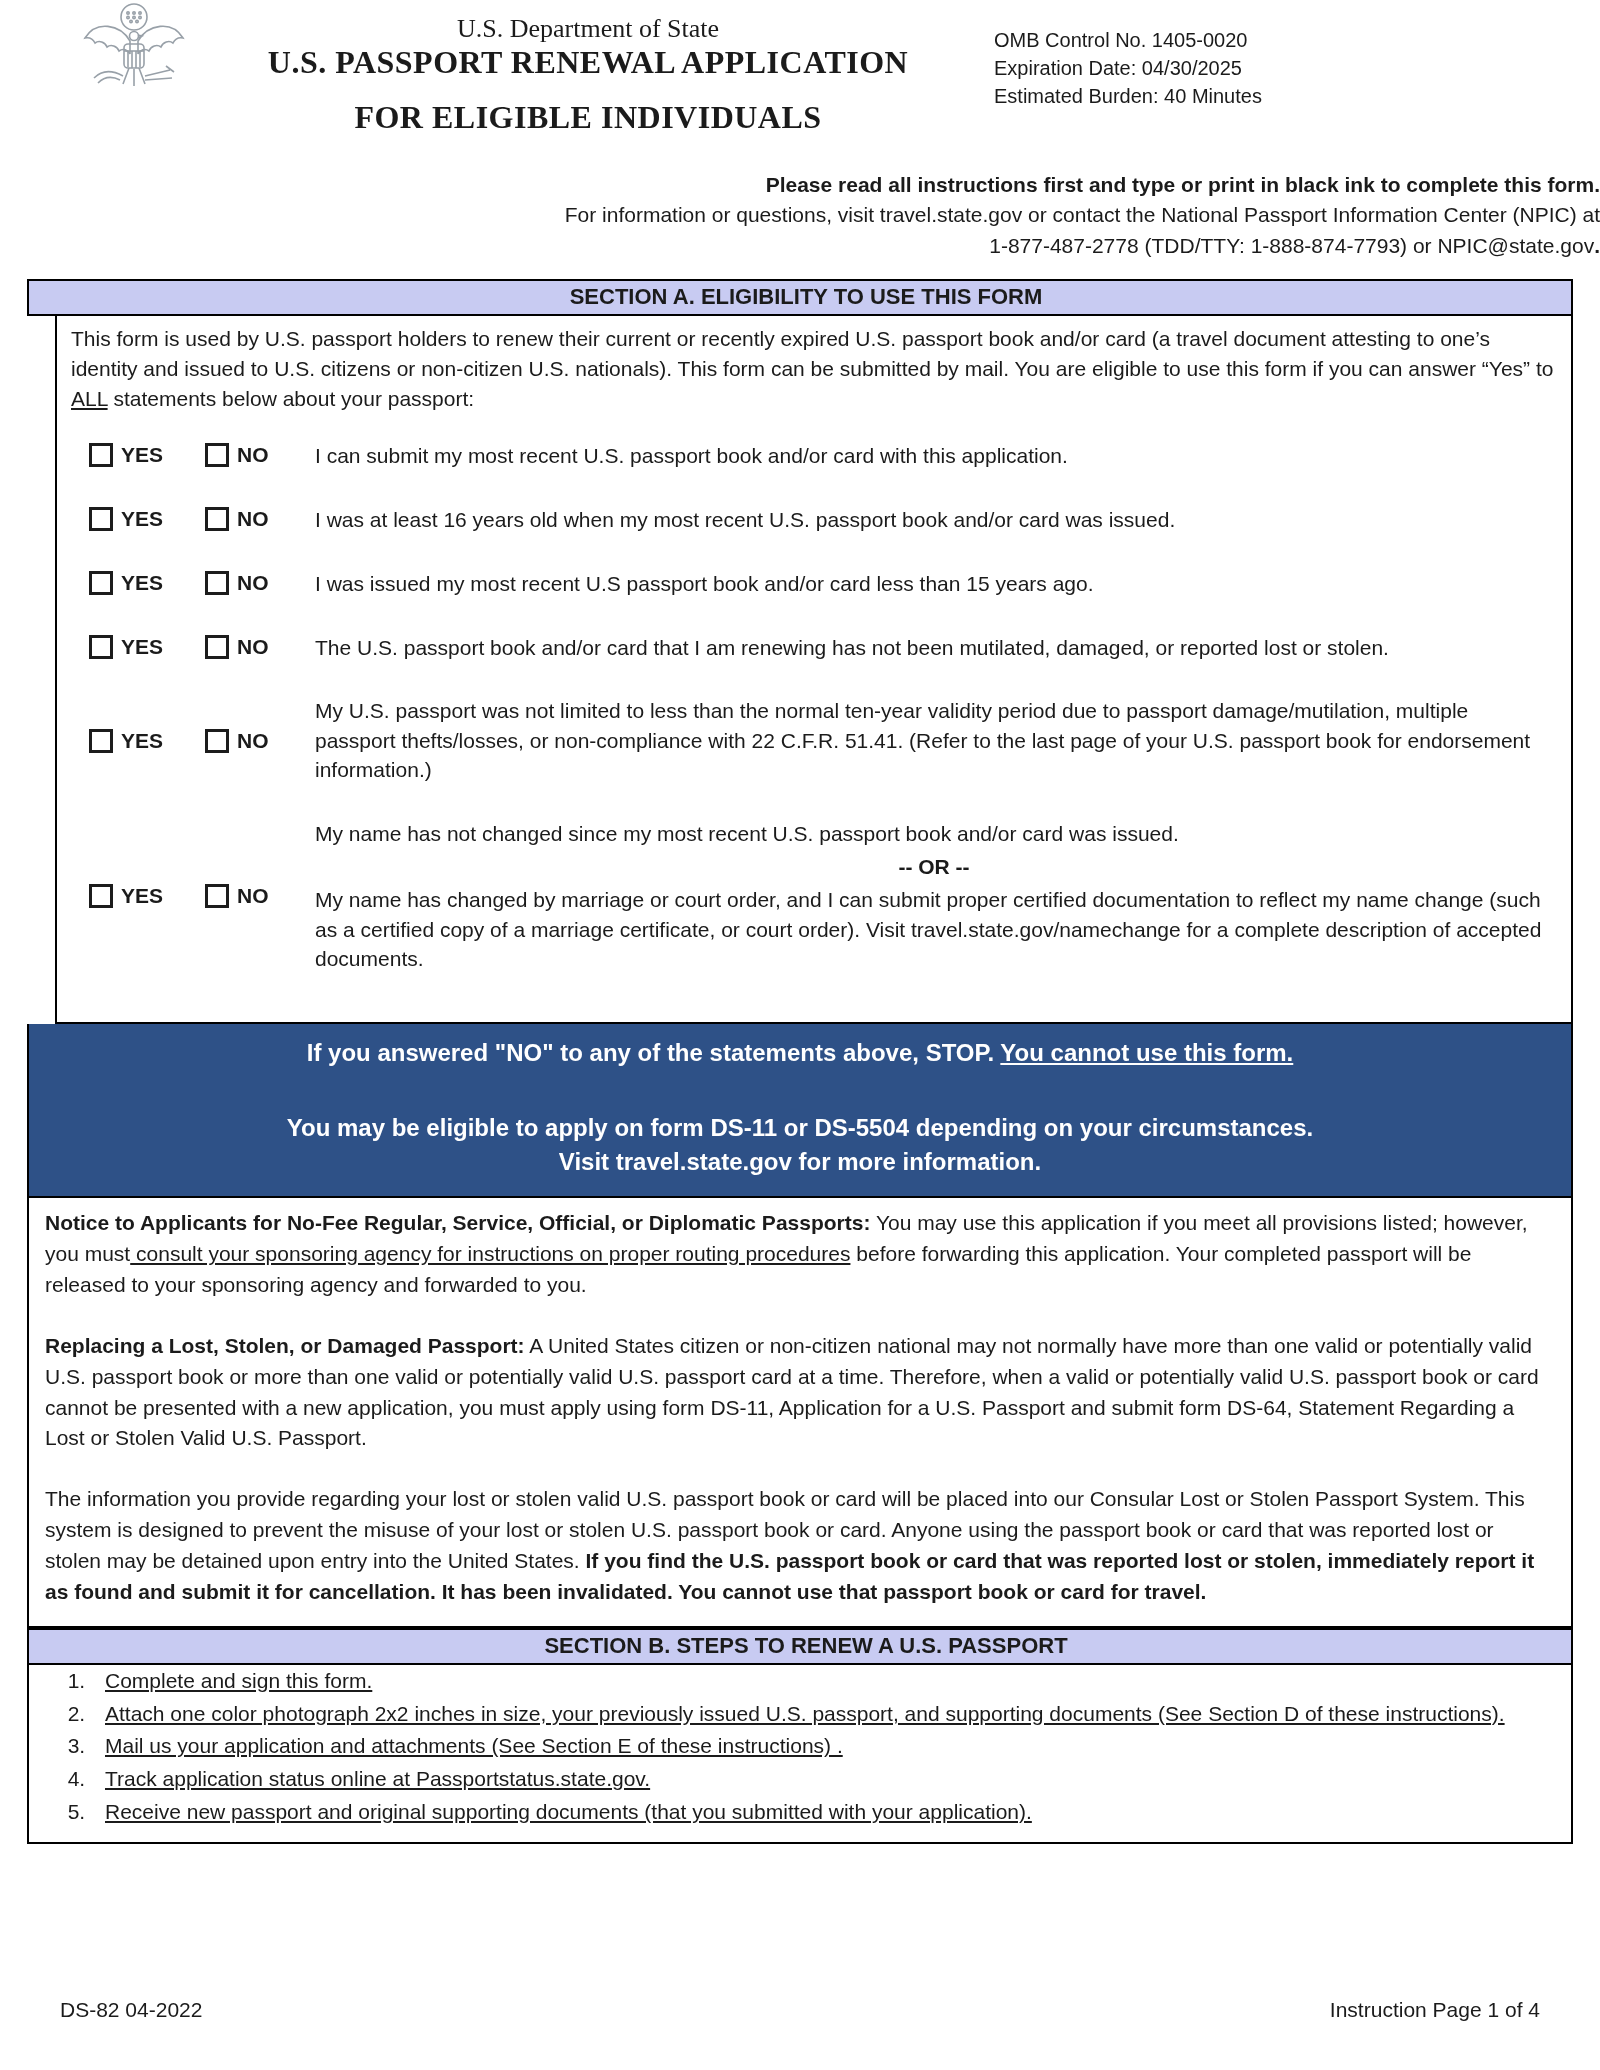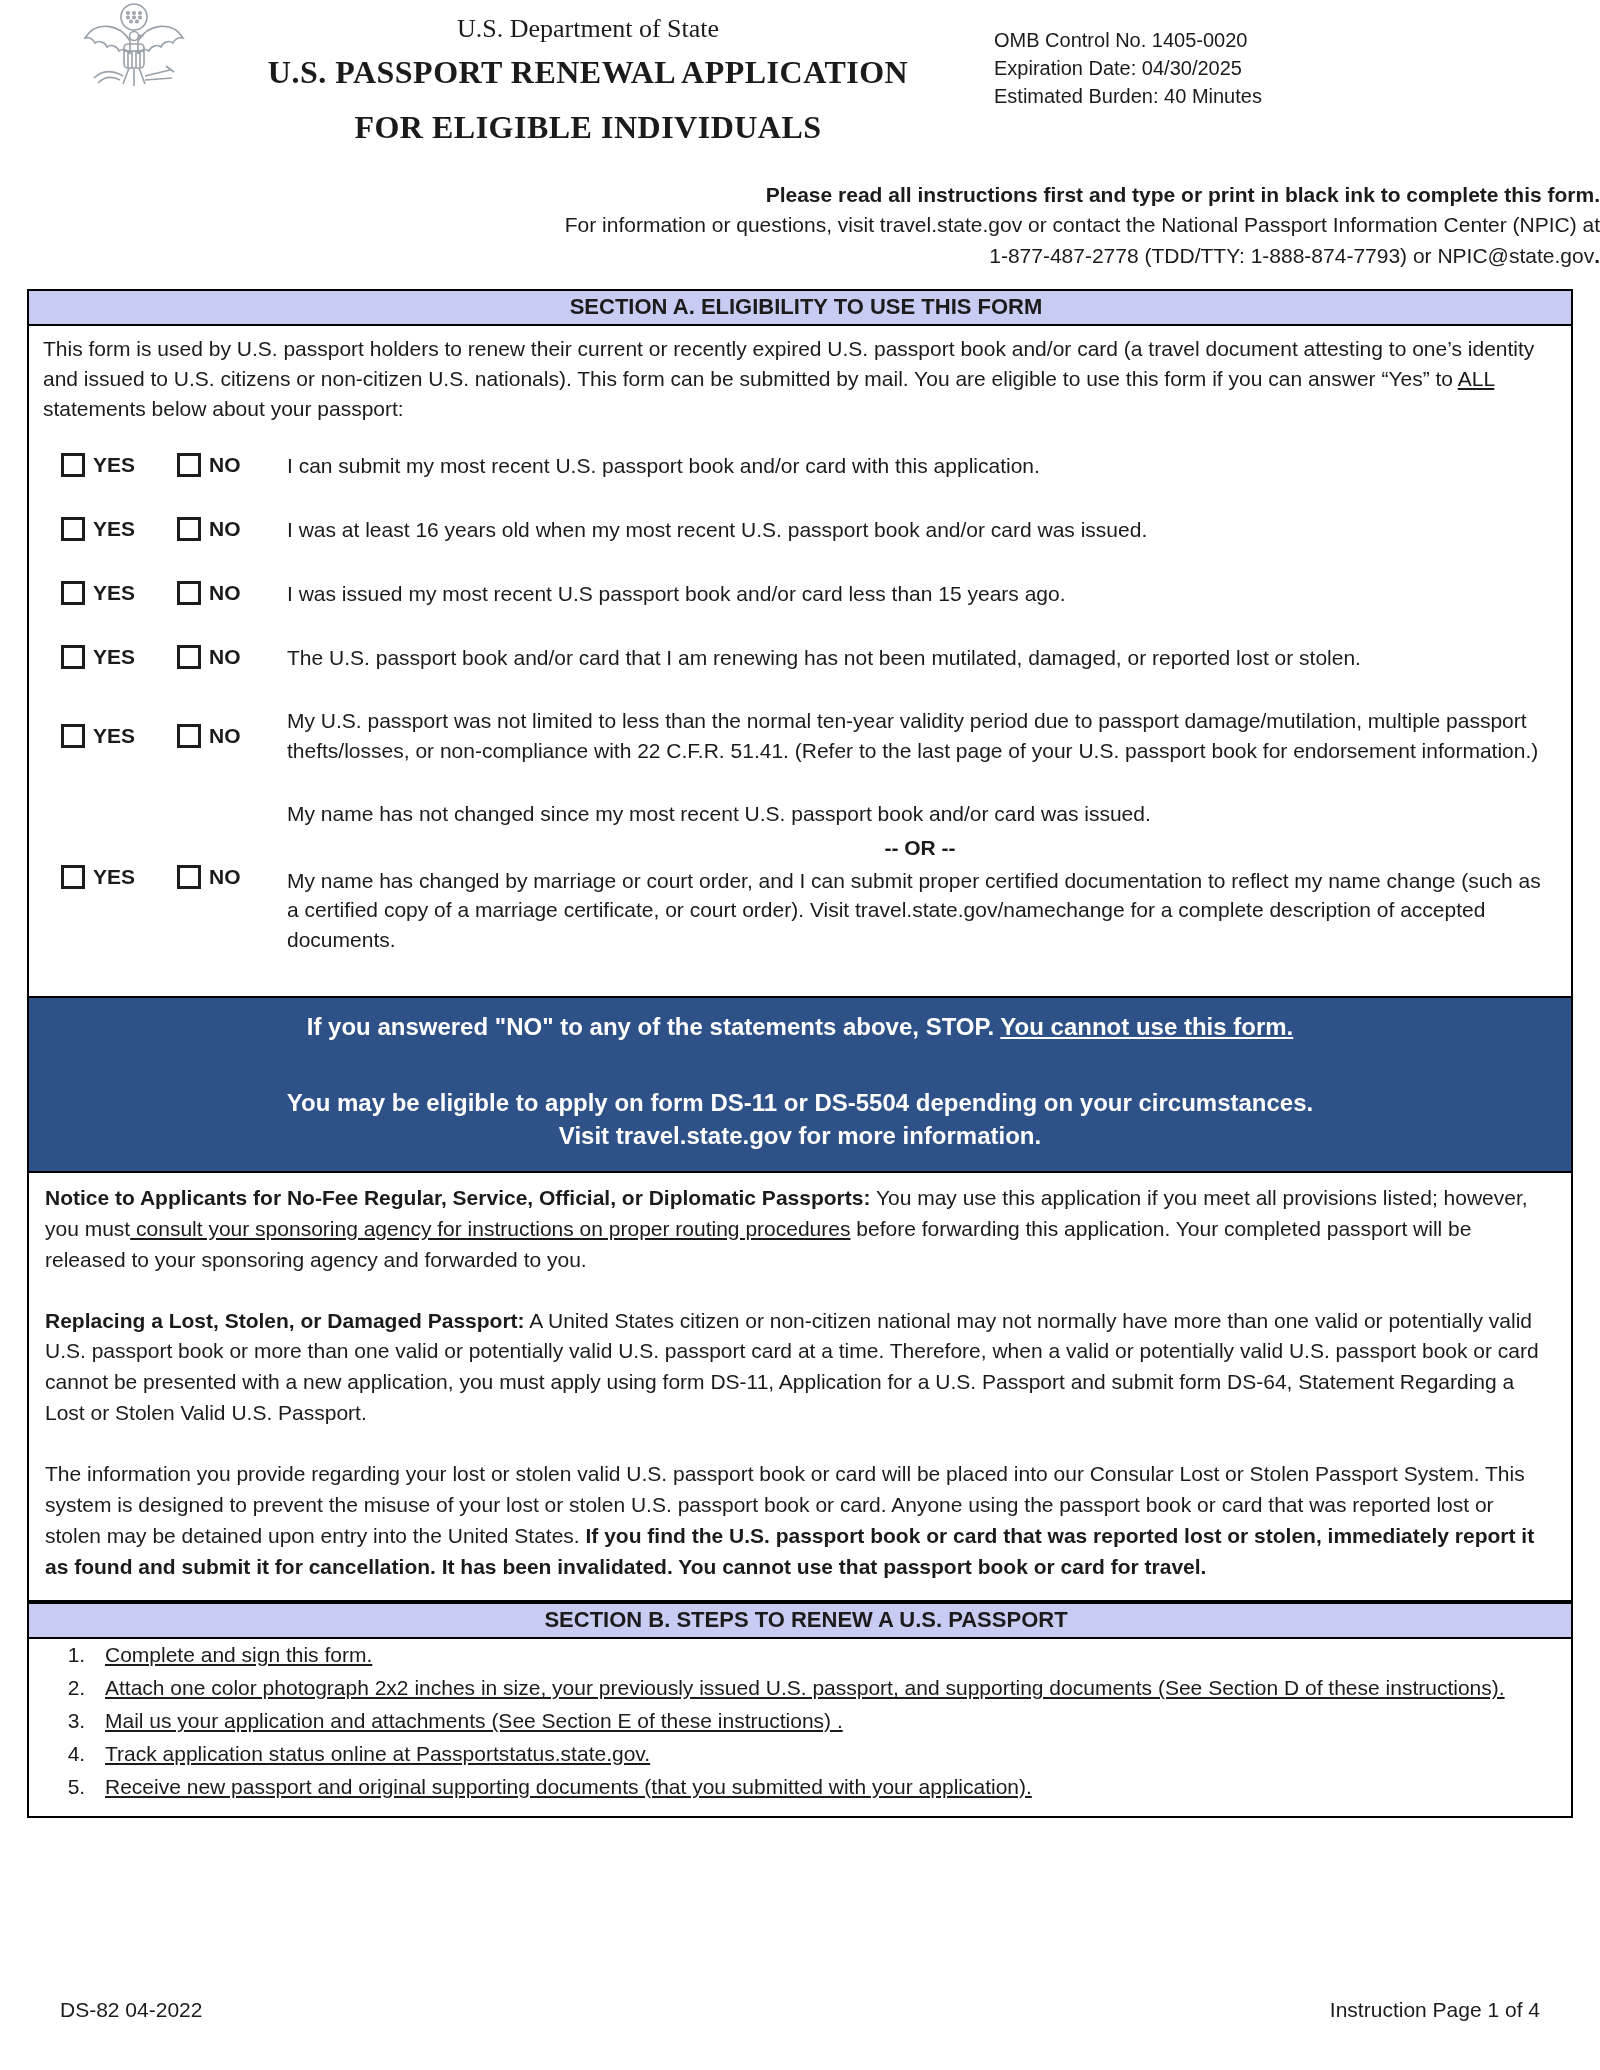--- a/index.html
+++ b/index.html
@@ -9,35 +9,35 @@
     font-family:"Liberation Sans", sans-serif; color:#1b1b1b;
   }
   
   .header { display:flex; align-items:flex-start; }
   .seal-wrap { margin-left:78px; width:120px; flex-shrink:0; }
   .title-block {
     width:740px; text-align:center; margin-left:20px;
     font-family:"Liberation Serif", serif;
   }
   .dept-line { font-size:26px; margin-top:14px; }
-  .main-title { font-size:32px; font-weight:bold; margin-top:10px; letter-spacing:0.5px; }
+  .main-title { font-size:32px; font-weight:bold; letter-spacing:0.5px; }
   .sub-title  { font-size:32px; font-weight:bold; margin-top:18px; letter-spacing:0.5px; }
   .omb-block { margin-left:36px; padding-top:26px; font-size:20px; line-height:1.4; }
   
   .intro { text-align:right; margin-top:34px; font-size:21px; line-height:1.45; }
   .b { font-weight:bold; }
   .u { text-decoration:underline; }
   
   .frame { margin:18px 27px 0 27px; }
   .section-bar {
     border:2px solid #000; background:#c8cbf2;
     text-align:center; font-weight:bold; font-size:22px; padding:3px 0 4px 12px;
   }
   .box { border:2px solid #000; border-top:none; }
-  .sec-a-box { padding:8px 14px 8px 14px; font-size:21px; line-height:1.43; }
+  .sec-a-box { padding:8px 14px 14px 14px; font-size:21px; line-height:1.43;margin-left:28px; }
   .sec-a-intro { margin-bottom:26px; }
   
   .stmt-row { display:flex; align-items:center; margin:0 4px 34px 18px; }
   .cb-cell { display:flex; align-items:center; width:116px; flex-shrink:0; }
   .cb-cell.no { width:88px; }
   .checkbox {
     width:24px; height:24px; border:3px solid #1c1c1c; background:#fff;
     margin-right:8px; flex-shrink:0; display:inline-block;
   }
   .cb-label { font-weight:bold; font-size:21px; }

